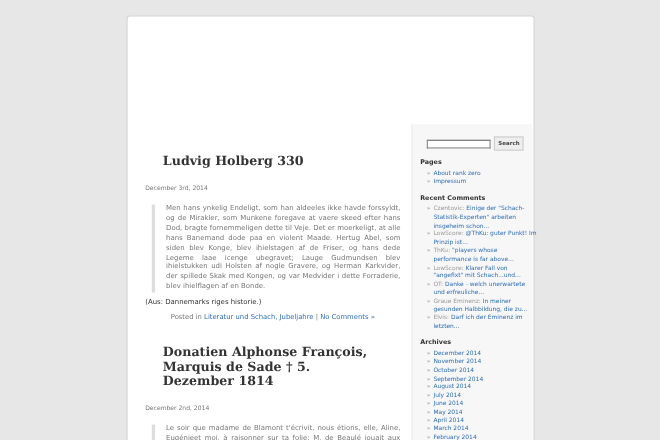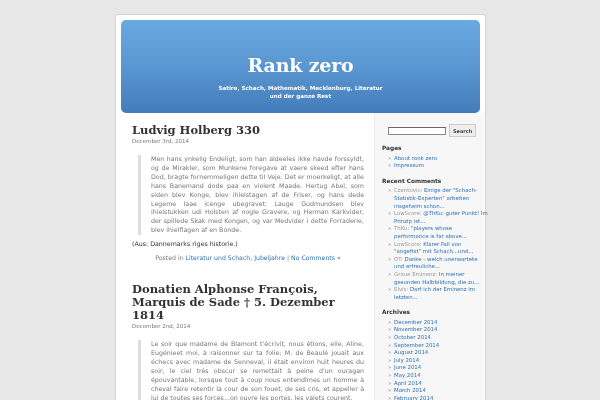--- a/index.html
+++ b/index.html
@@ -40,21 +40,21 @@
     position: absolute; left: 258px; top: 98px; width: 109px; height: 302px;
     background: #f7f7f7;
     border-left: 1px solid #ebebeb;
   }
   .content {
     position: absolute; left: 17px; top: 124px; width: 232px;
   }
   .post-title {
     font-family: "DejaVu Serif", "Liberation Serif", serif;
     font-weight: bold; font-size: 11.5px; color: #333; line-height: 13px;
-    margin: 0;
+    margin: 16px;
   }
   .post-date { font-size: 5.5px; color: #777; margin-top: 1px; line-height: 7px; }
   .quote {
     margin: 10px 0 0 6px; padding-left: 10px;
     border-left: 3px solid #ddd;
     font-size: 6.3px; line-height: 8.9px; color: #777; text-align: justify;
   }
   .source { font-size: 6.3px; color: #333; margin-top: 5px; line-height: 8px; }
   .postmeta {
     font-size: 6.2px; color: #777; text-align: center; margin-top: 6px; line-height: 8px;
@@ -78,27 +78,20 @@
   .sb-heading { font-weight: bold; font-size: 5.8px; color: #333; margin: 8px 0 2px -3px; }
   .sb-list { list-style: none; margin: 0; padding: 0; }
   .sb-list li { position: relative; padding-left: 6px; color: #777; }
   .sb-list li::before { content: "\00BB"; position: absolute; left: 0; color: #999; }
   .sb-list li .who { color: #999; }
 </style>
 </head>
 <body>
 
 <div class="page">
-  <div class="header">
-    <a class="site-title">Rank zero</a>
-    <div class="site-desc">
-      <div>Satire, Schach, Mathematik, Mecklenburg, Literatur</div>
-      <div>und der ganze Rest</div>
-    </div>
-  </div>
   <div class="sidebar-bg"></div>
 </div>
 
 <div class="content" style="left:132px;">
   <div class="post">
     <h2 class="post-title">Ludvig Holberg 330</h2>
     <div class="post-date">December 3rd, 2014</div>
     <div class="quote">Men hans ynkelig Endeligt, som han aldeeles ikke havde forssyldt, og de Mirakler, som Munkene foregave at vaere skeed efter hans Dod, bragte fornemmeligen dette til Veje. Det er moerkeligt, at alle hans Banemand dode paa en violent Maade. Hertug Abel, som siden blev Konge, blev ihielstagen af de Friser, og hans dede Legeme laae icenge ubegravet; Lauge Gudmundsen blev ihielstukken udi Holsten af nogle Gravere, og Herman Karkvider, der spillede Skak med Kongen, og var Medvider i dette Forraderie, blev ihielflagen af en Bonde.</div>
     <div class="source">(Aus: Dannemarks riges historie.)</div>
     <div class="postmeta">

